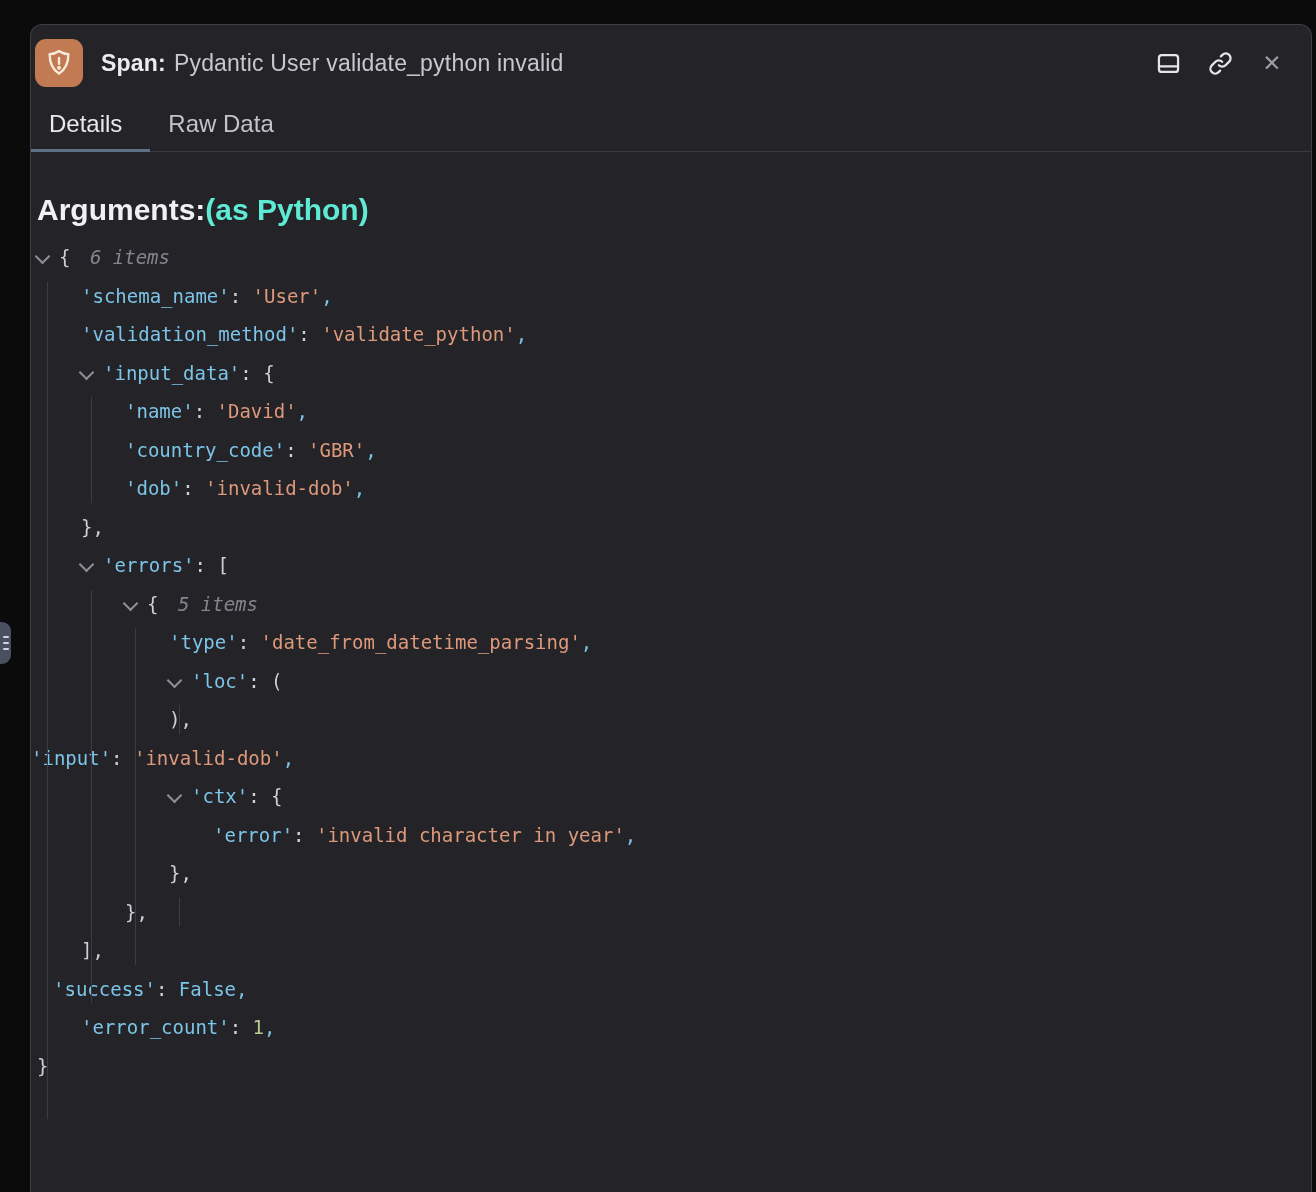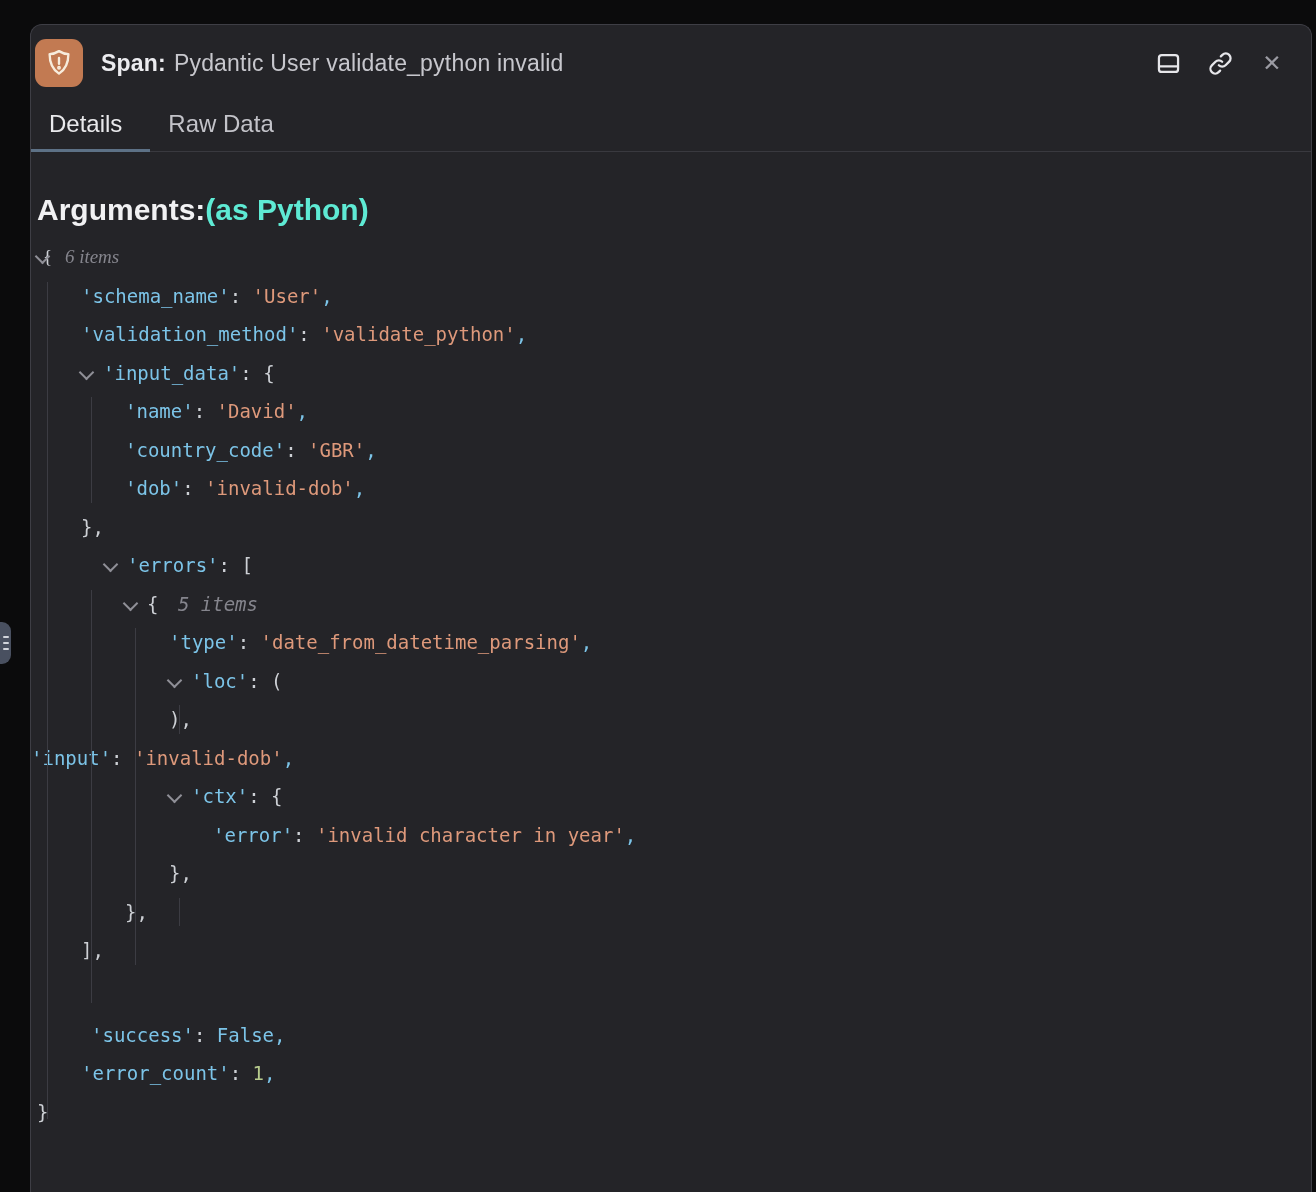--- a/index.html
+++ b/index.html
@@ -102,40 +102,40 @@
   </div>
 
   <div class="tabs">
     <div class="tab active">Details</div>
     <div class="tab">Raw Data</div>
   </div>
 
   <div class="heading"><span>Arguments:</span><span class="suffix">(as Python)</span></div>
 
   <div class="code" id="code">
-      <div class="code-row" style="padding-left: 12px; font-family: Liberation Serif, serif;"><span class="chev" style="left: 6px;"></span><span class="tok-p">{ </span><span class="tok-a">6 items</span></div>
+      <div class="code-row" style="padding-left: 28px;"><span class="chev" style="left: 6px;"></span><span class="tok-p">{ </span><span class="tok-a">6 items</span></div>
       <div class="code-row" style="padding-left: 50px;"><span class="tok-k">'schema_name'</span><span class="tok-p">: </span><span class="tok-s">'User'</span><span class="tok-b">,</span></div>
       <div class="code-row" style="padding-left: 50px;"><span class="tok-k">'validation_method'</span><span class="tok-p">: </span><span class="tok-s">'validate_python'</span><span class="tok-b">,</span></div>
       <div class="code-row" style="padding-left: 72px;"><span class="chev" style="left: 50px;"></span><span class="tok-k">'input_data'</span><span class="tok-p">: {</span></div>
       <div class="code-row" style="padding-left: 94px;"><span class="tok-k">'name'</span><span class="tok-p">: </span><span class="tok-s">'David'</span><span class="tok-b">,</span></div>
       <div class="code-row" style="padding-left: 94px;"><span class="tok-k">'country_code'</span><span class="tok-p">: </span><span class="tok-s">'GBR'</span><span class="tok-b">,</span></div>
       <div class="code-row" style="padding-left: 94px;"><span class="tok-k">'dob'</span><span class="tok-p">: </span><span class="tok-s">'invalid-dob'</span><span class="tok-b">,</span></div>
       <div class="code-row" style="padding-left: 50px;"><span class="tok-p">},</span></div>
-      <div class="code-row" style="padding-left: 72px; margin-left: 24px;"><span class="chev" style="left: 50px;"></span><span class="tok-k">'errors'</span><span class="tok-p">: [</span></div>
+      <div class="code-row" style="padding-left: 72px;"><span class="chev" style="left: 50px;"></span><span class="tok-k">'errors'</span><span class="tok-p">: [</span></div>
       <div class="code-row" style="padding-left: 116px;"><span class="chev" style="left: 94px;"></span><span class="tok-p">{ </span><span class="tok-a">5 items</span></div>
       <div class="code-row" style="padding-left: 138px;"><span class="tok-k">'type'</span><span class="tok-p">: </span><span class="tok-s">'date_from_datetime_parsing'</span><span class="tok-b">,</span></div>
       <div class="code-row" style="padding-left: 160px;"><span class="chev" style="left: 138px;"></span><span class="tok-k">'loc'</span><span class="tok-p">: (</span></div>
       <div class="code-row" style="padding-left: 138px;"><span class="tok-p">),</span></div>
       <div class="code-row" style=""><span class="tok-k">'input'</span><span class="tok-p">: </span><span class="tok-s">'invalid-dob'</span><span class="tok-b">,</span></div>
       <div class="code-row" style="padding-left: 160px;"><span class="chev" style="left: 138px;"></span><span class="tok-k">'ctx'</span><span class="tok-p">: {</span></div>
       <div class="code-row" style="padding-left: 182px;"><span class="tok-k">'error'</span><span class="tok-p">: </span><span class="tok-s">'invalid character in year'</span><span class="tok-b">,</span></div>
       <div class="code-row" style="padding-left: 138px;"><span class="tok-p">},</span></div>
       <div class="code-row" style="padding-left: 94px;"><span class="tok-p">},</span></div>
       <div class="code-row" style="padding-left: 50px;"><span class="tok-p">],</span></div>
-      <div class="code-row" style="padding-left: 60px; margin-top: 46px;"><span class="tok-k">'success'</span><span class="tok-p">: </span><span class="tok-kw">False</span><span class="tok-b">,</span></div>
+      <div class="code-row" style="padding-left: 22px;"><span class="tok-k">'success'</span><span class="tok-p">: </span><span class="tok-kw">False</span><span class="tok-b">,</span></div>
       <div class="code-row" style="padding-left: 50px;"><span class="tok-k">'error_count'</span><span class="tok-p">: </span><span class="tok-n">1</span><span class="tok-b">,</span></div>
       <div class="code-row" style="padding-left: 6px;"><span class="tok-p">}</span></div>
       <div class="guide" style="left: 16px; top: 43.5px; height: 837px;"></div>
       <div class="guide" style="left: 60px; top: 159px; height: 105.5px;"></div>
       <div class="guide" style="left: 60px; top: 351.5px; height: 413.5px;"></div>
       <div class="guide" style="left: 104px; top: 390px; height: 336.5px;"></div>
       <div class="guide" style="left: 148px; top: 467px; height: 28.5px;"></div>
       <div class="guide" style="left: 148px; top: 659.5px; height: 28.5px;"></div>
     </div>
 

